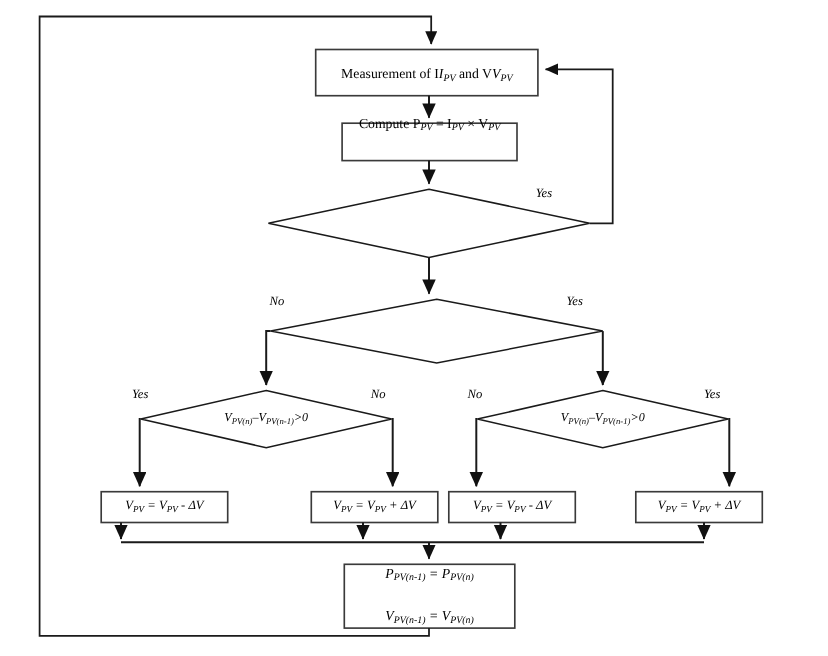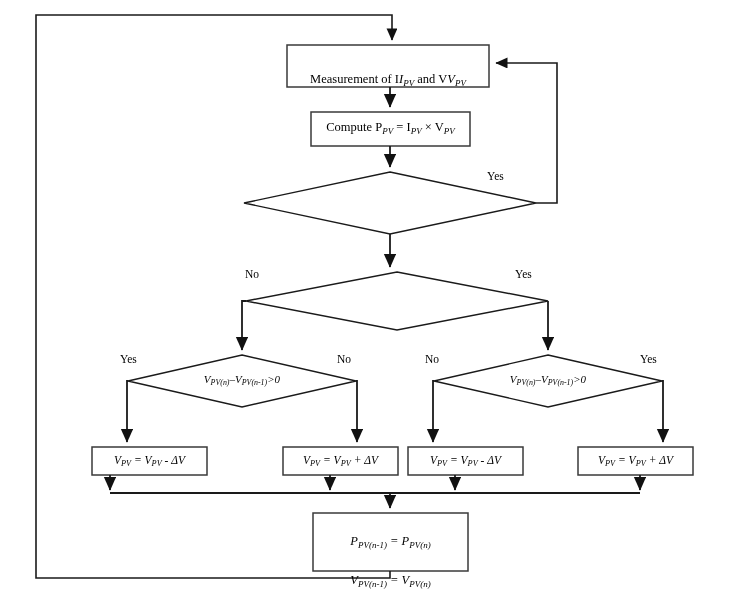--- a/index.html
+++ b/index.html
@@ -32,35 +32,35 @@
     color: #000000;
     pointer-events: none;
     line-height: 1.25;
   }
   .proc-text { font-size: 12.5px; }
   .small-proc-text { font-size: 11.5px; border-radius: 13px; }
   .dec-text { font-size: 11px; }
   .branch-label {
     position: absolute;
     font-family: "Liberation Serif", "DejaVu Serif", serif;
+    font-style: italic;
     font-size: 11.5px;
     color: #000000;
     white-space: nowrap;
   }
   .var { font-style: italic; }
   .sub {
     font-size: 0.72em;
     vertical-align: -0.28em;
     font-style: italic;
   }
   .two-line {
     flex-direction: column;
     justify-content: center;
     gap: 22px;
-    margin-top: 20px;
   }
   .eqline { white-space: nowrap; }
 </style>
 </head>
 <body>
 
 <div id="canvas">
 
   <svg id="flowsvg" viewBox="0 0 753 596">
     <defs>
@@ -119,27 +119,27 @@
       <path d="M455,475 L455,490" stroke-width="1.8" marker-end="url(#arrowsm)"></path>
       <path d="M640,475 L640,490" stroke-width="1.8" marker-end="url(#arrowsm)"></path>
 
       <path d="M390,493 L390,508" stroke-width="1.8" marker-end="url(#arrow)"></path>
 
       <path d="M390,571 L390,578 L36,578 L36,15 L392,15 L392,40" stroke-width="1.6" marker-end="url(#arrow)"></path>
 
     </g>
   </svg>
 
-  <div class="node-text proc-text" style="left:287px; top:59px; width:202px; height:42px;">
+  <div class="node-text proc-text" style="left:287px; top:47px; width:202px; height:42px;">
     <span class="eqline">
       <span>Measurement of I</span><span class="var">I</span><span class="sub">PV</span><span> and V</span><span class="var">V</span><span class="sub">PV</span>
     </span>
   </div>
 
-  <div class="node-text proc-text" style="left:311px; top:111px; width:159px; height:34px;">
+  <div class="node-text proc-text" style="left:311px; top:96px; width:159px; height:34px;">
     <span class="eqline">
       <span>Compute P</span><span class="sub">PV</span><span> = I</span><span class="sub">PV</span><span> × V</span><span class="sub">PV</span>
     </span>
   </div>
 
 
 
   <div class="node-text dec-text" style="left:162px; top:368px; width:160px; height:26px;">
     <span class="eqline">
       <span class="var">V</span><span class="sub">PV(n)</span><span class="var">–V</span><span class="sub">PV(n-1)</span><span class="var">&gt;0</span>

